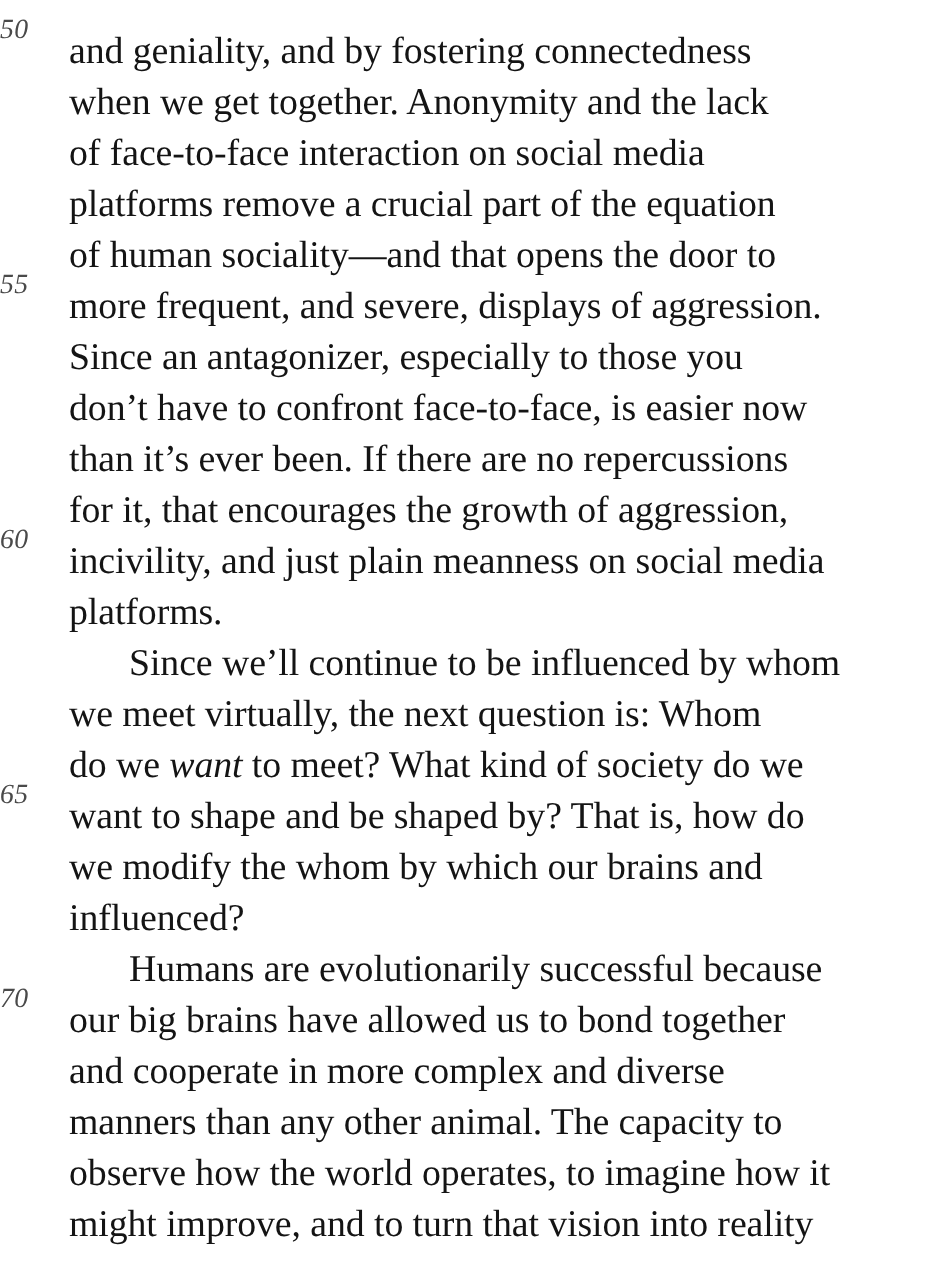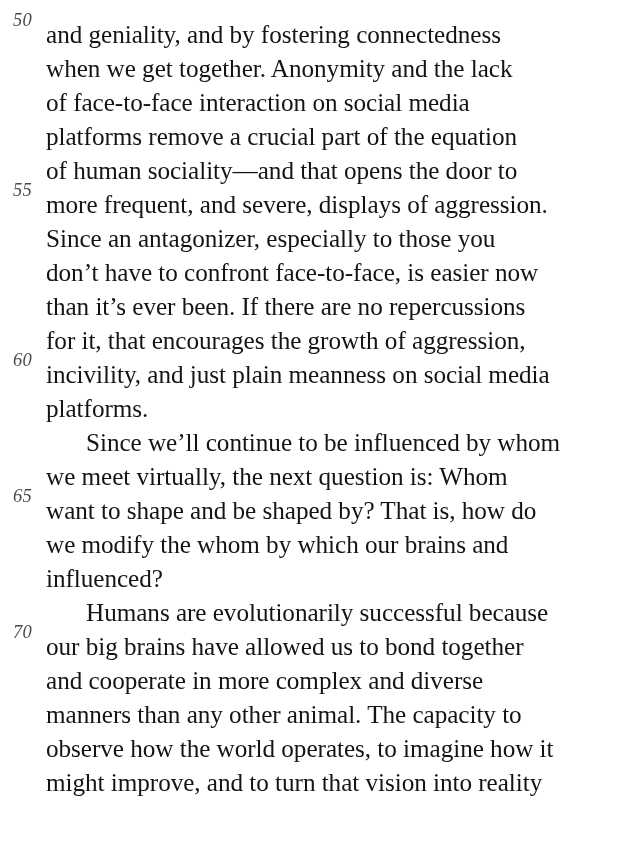--- a/index.html
+++ b/index.html
@@ -31,21 +31,21 @@
     height: 34px;
     line-height: 34px;
     white-space: pre;
   }
 
   .line-number {
     position: absolute;
     left: 0;
     top: 0;
     width: 45px;
-    text-align: center;
+    text-align: left;
     font-style: italic;
     font-size: 18.5px;
     line-height: 34px;
     color: #4a4a4a;
     letter-spacing: 0.2px;
   }
 
   .line-text {
     position: absolute;
     left: 46px;
@@ -75,20 +75,21 @@
     <div class="text-line"><span class="line-text">of human sociality—and that opens the door to</span></div>
     <div class="text-line"><span class="line-number">55</span><span class="line-text">more frequent, and severe, displays of aggression.</span></div>
     <div class="text-line"><span class="line-text">Since an antagonizer, especially to those you</span></div>
     <div class="text-line"><span class="line-text">don’t have to confront face-to-face, is easier now</span></div>
     <div class="text-line"><span class="line-text">than it’s ever been. If there are no repercussions</span></div>
     <div class="text-line"><span class="line-text">for it, that encourages the growth of aggression,</span></div>
     <div class="text-line"><span class="line-number">60</span><span class="line-text">incivility, and just plain meanness on social media</span></div>
     <div class="text-line"><span class="line-text">platforms.</span></div>
     <div class="text-line"><span class="line-text indent">Since we’ll continue to be influenced by whom</span></div>
     <div class="text-line"><span class="line-text">we meet virtually, the next question is: Whom</span></div>
+    <div class="text-line"><span class="line-text"><span>do we </span><em>want</em><span> to meet? What kind of society do we</span></span></div>
     <div class="text-line"><span class="line-number">65</span><span class="line-text">want to shape and be shaped by? That is, how do</span></div>
     <div class="text-line"><span class="line-text">we modify the whom by which our brains and</span></div>
     <div class="text-line"><span class="line-text">influenced?</span></div>
     <div class="text-line"><span class="line-text indent">Humans are evolutionarily successful because</span></div>
     <div class="text-line"><span class="line-number">70</span><span class="line-text">our big brains have allowed us to bond together</span></div>
     <div class="text-line"><span class="line-text">and cooperate in more complex and diverse</span></div>
     <div class="text-line"><span class="line-text">manners than any other animal. The capacity to</span></div>
     <div class="text-line"><span class="line-text">observe how the world operates, to imagine how it</span></div>
     <div class="text-line"><span class="line-text">might improve, and to turn that vision into reality</span></div>
   </div>

